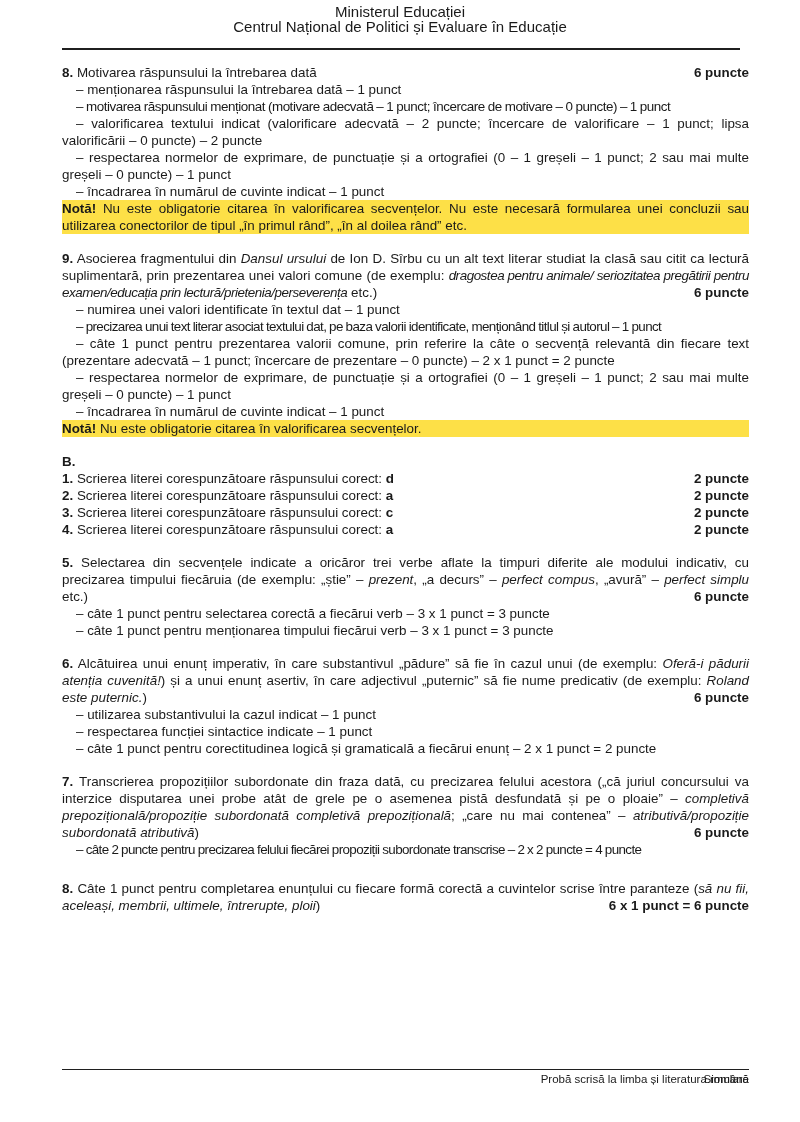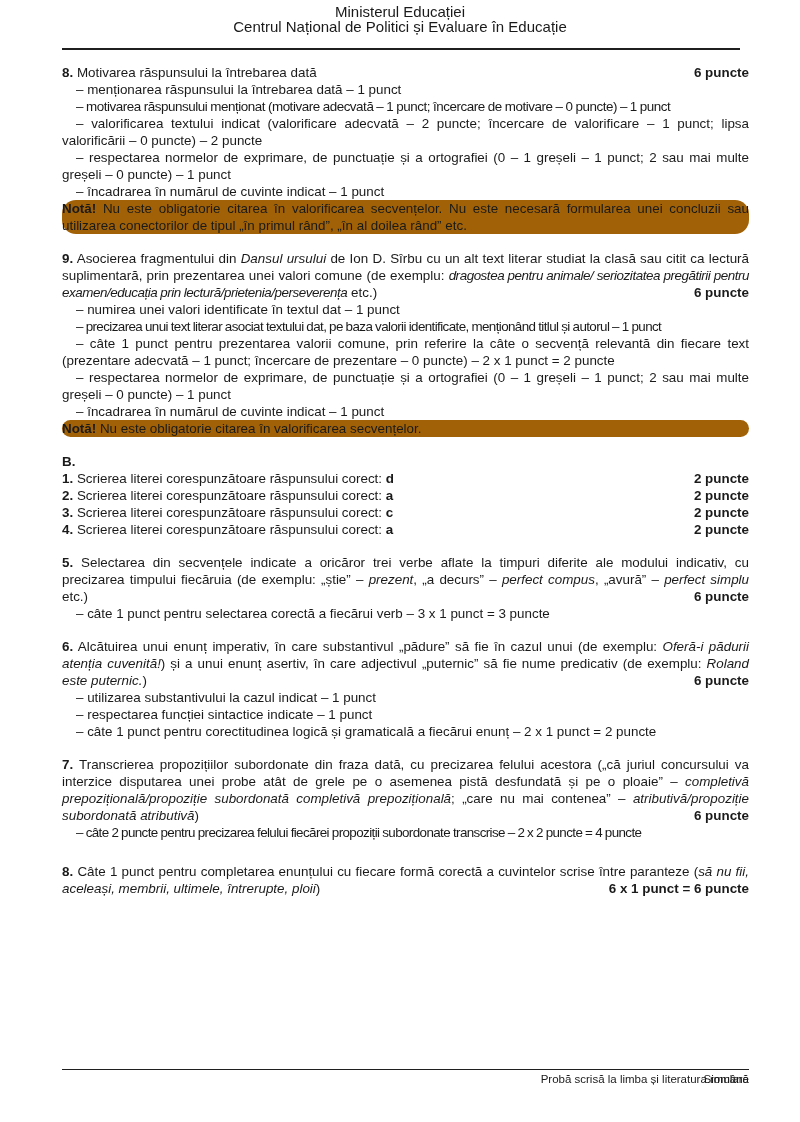--- a/index.html
+++ b/index.html
@@ -10,21 +10,21 @@
   }
   .hdr { position: absolute; top: 4px; left: 0; width: 800px; text-align: center; font-size: 15px; line-height: 15px; }
   .hdr-rule { position: absolute; top: 48px; left: 62px; width: 678px; height: 2px; background: #1f1f1f; }
   .content { position: absolute; left: 62px; width: 687px; top: 64px; }
   .row { position: relative; display: block; text-align: justify; }
   .right { position: absolute; right: 0; font-weight: bold; }
   .b { font-weight: bold; }
   .i { font-style: italic; }
   .ind { padding-left: 14px; }
   .cond { letter-spacing: -0.45px; word-spacing: -0.3px; }
-  .note { background: #a16207; border-radius: 14px; }
+  .note { background: #fde047; }
   .sect { margin-top: 16px; }
   .ftr-rule { position: absolute; top: 1069px; left: 62px; width: 687px; height: 1px; background: #1f1f1f; }
   .ftr { position: absolute; left: 62px; width: 687px; top: 1072px; font-size: 11.5px; line-height: 15px; text-align: right; }
   .ftr .r { position: absolute; right: 0; top: 0; }
   .page-no { position: absolute; top: 1103px; left: 0; width: 800px; text-align: center; font-size: 11.5px; margin-top: 37px; }
 </style>
 </head>
 <body>
 
 <div class="hdr">
@@ -85,20 +85,21 @@
       <span class="right">2 puncte</span>
     </div>
   </div>
 
   <div class="sect">
     <div class="row">
       <span class="b">5.</span><span> Selectarea din secvențele indicate a oricăror trei verbe aflate la timpuri diferite ale modului indicativ, cu precizarea timpului fiecăruia (de exemplu: „știe” – </span><span class="i">prezent</span><span>, „a decurs” – </span><span class="i">perfect compus</span><span>, „avură” – </span><span class="i">perfect simplu</span><span> etc.)</span>
       <span class="right" style="bottom:0">6 puncte</span>
     </div>
     <div class="row ind">– câte 1 punct  pentru selectarea corectă a fiecărui verb – 3 x 1 punct = 3 puncte</div>
+    <div class="row ind">– câte 1 punct  pentru menționarea timpului fiecărui verb – 3 x 1 punct = 3 puncte</div>
   </div>
 
   <div class="sect">
     <div class="row">
       <span class="b">6.</span><span> Alcătuirea unui enunț imperativ, în care substantivul „pădure” să fie în cazul unui (de exemplu: </span><span class="i">Oferă-i pădurii atenția cuvenită!</span><span>) și a unui enunț asertiv, în care adjectivul „puternic” să fie nume predicativ (de exemplu: </span><span class="i">Roland este puternic.</span><span>)</span>
       <span class="right" style="bottom:0">6 puncte</span>
     </div>
     <div class="row ind">– utilizarea substantivului la cazul indicat – 1 punct</div>
     <div class="row ind">– respectarea funcției sintactice indicate – 1 punct</div>
     <div class="row ind">– câte 1 punct pentru corectitudinea logică și gramaticală a fiecărui enunț – 2 x 1 punct = 2 puncte</div>

